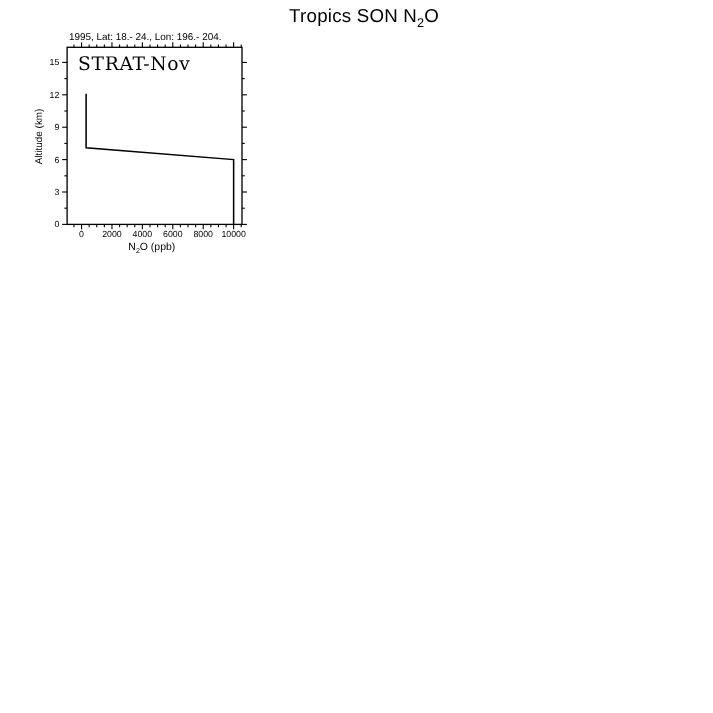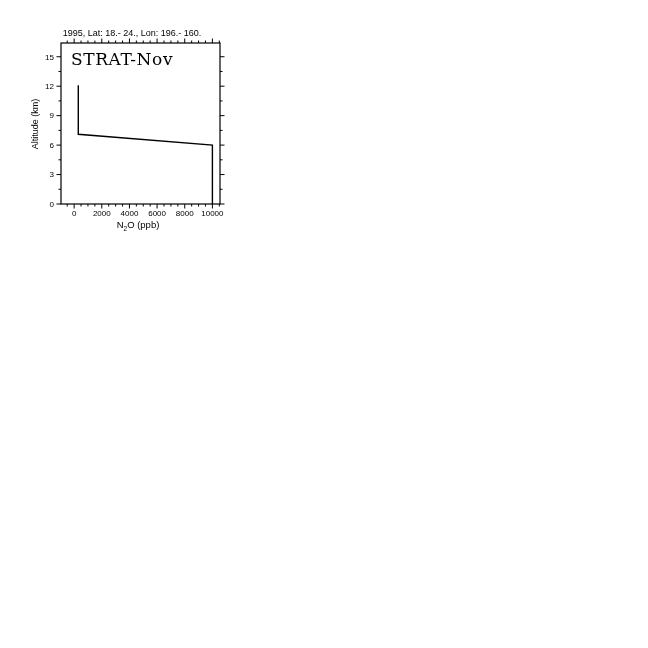--- a/index.html
+++ b/index.html
@@ -48,22 +48,25 @@
     font-family: "Liberation Sans", sans-serif;
     font-size: 8px;
     fill: #000;
   }
 </style>
 </head>
 <body>
 
 <div class="page">
 
+  <div class="abs chart-title">
+    <span>Tropics SON N</span><sub>2</sub><span>O</span>
+  </div>
 
-  <div class="abs chart-subtitle">1995, Lat: 18.- 24., Lon: 196.- 160.</div>
+  <div class="abs chart-subtitle">1995, Lat: 18.- 24., Lon: 196.- 204.</div>
 
   <svg id="plot-svg" class="plot" width="648" height="648" viewBox="0 0 648 648">
       <rect x="61" y="43" width="159" height="161" fill="none" stroke="#000000" stroke-width="1.2"></rect>
       <line x1="74.13478260869564" y1="204" x2="74.13478260869564" y2="208.5" stroke="#000000" stroke-width="1"></line>
       <line x1="74.13478260869564" y1="43" x2="74.13478260869564" y2="38.5" stroke="#000000" stroke-width="1"></line>
       <text x="74.13478260869564" y="215.5" text-anchor="middle">0</text>
       <line x1="101.78695652173914" y1="204" x2="101.78695652173914" y2="208.5" stroke="#000000" stroke-width="1"></line>
       <line x1="101.78695652173914" y1="43" x2="101.78695652173914" y2="38.5" stroke="#000000" stroke-width="1"></line>
       <text x="101.78695652173914" y="215.5" text-anchor="middle">2000</text>
       <line x1="129.4391304347826" y1="204" x2="129.4391304347826" y2="208.5" stroke="#000000" stroke-width="1"></line>

